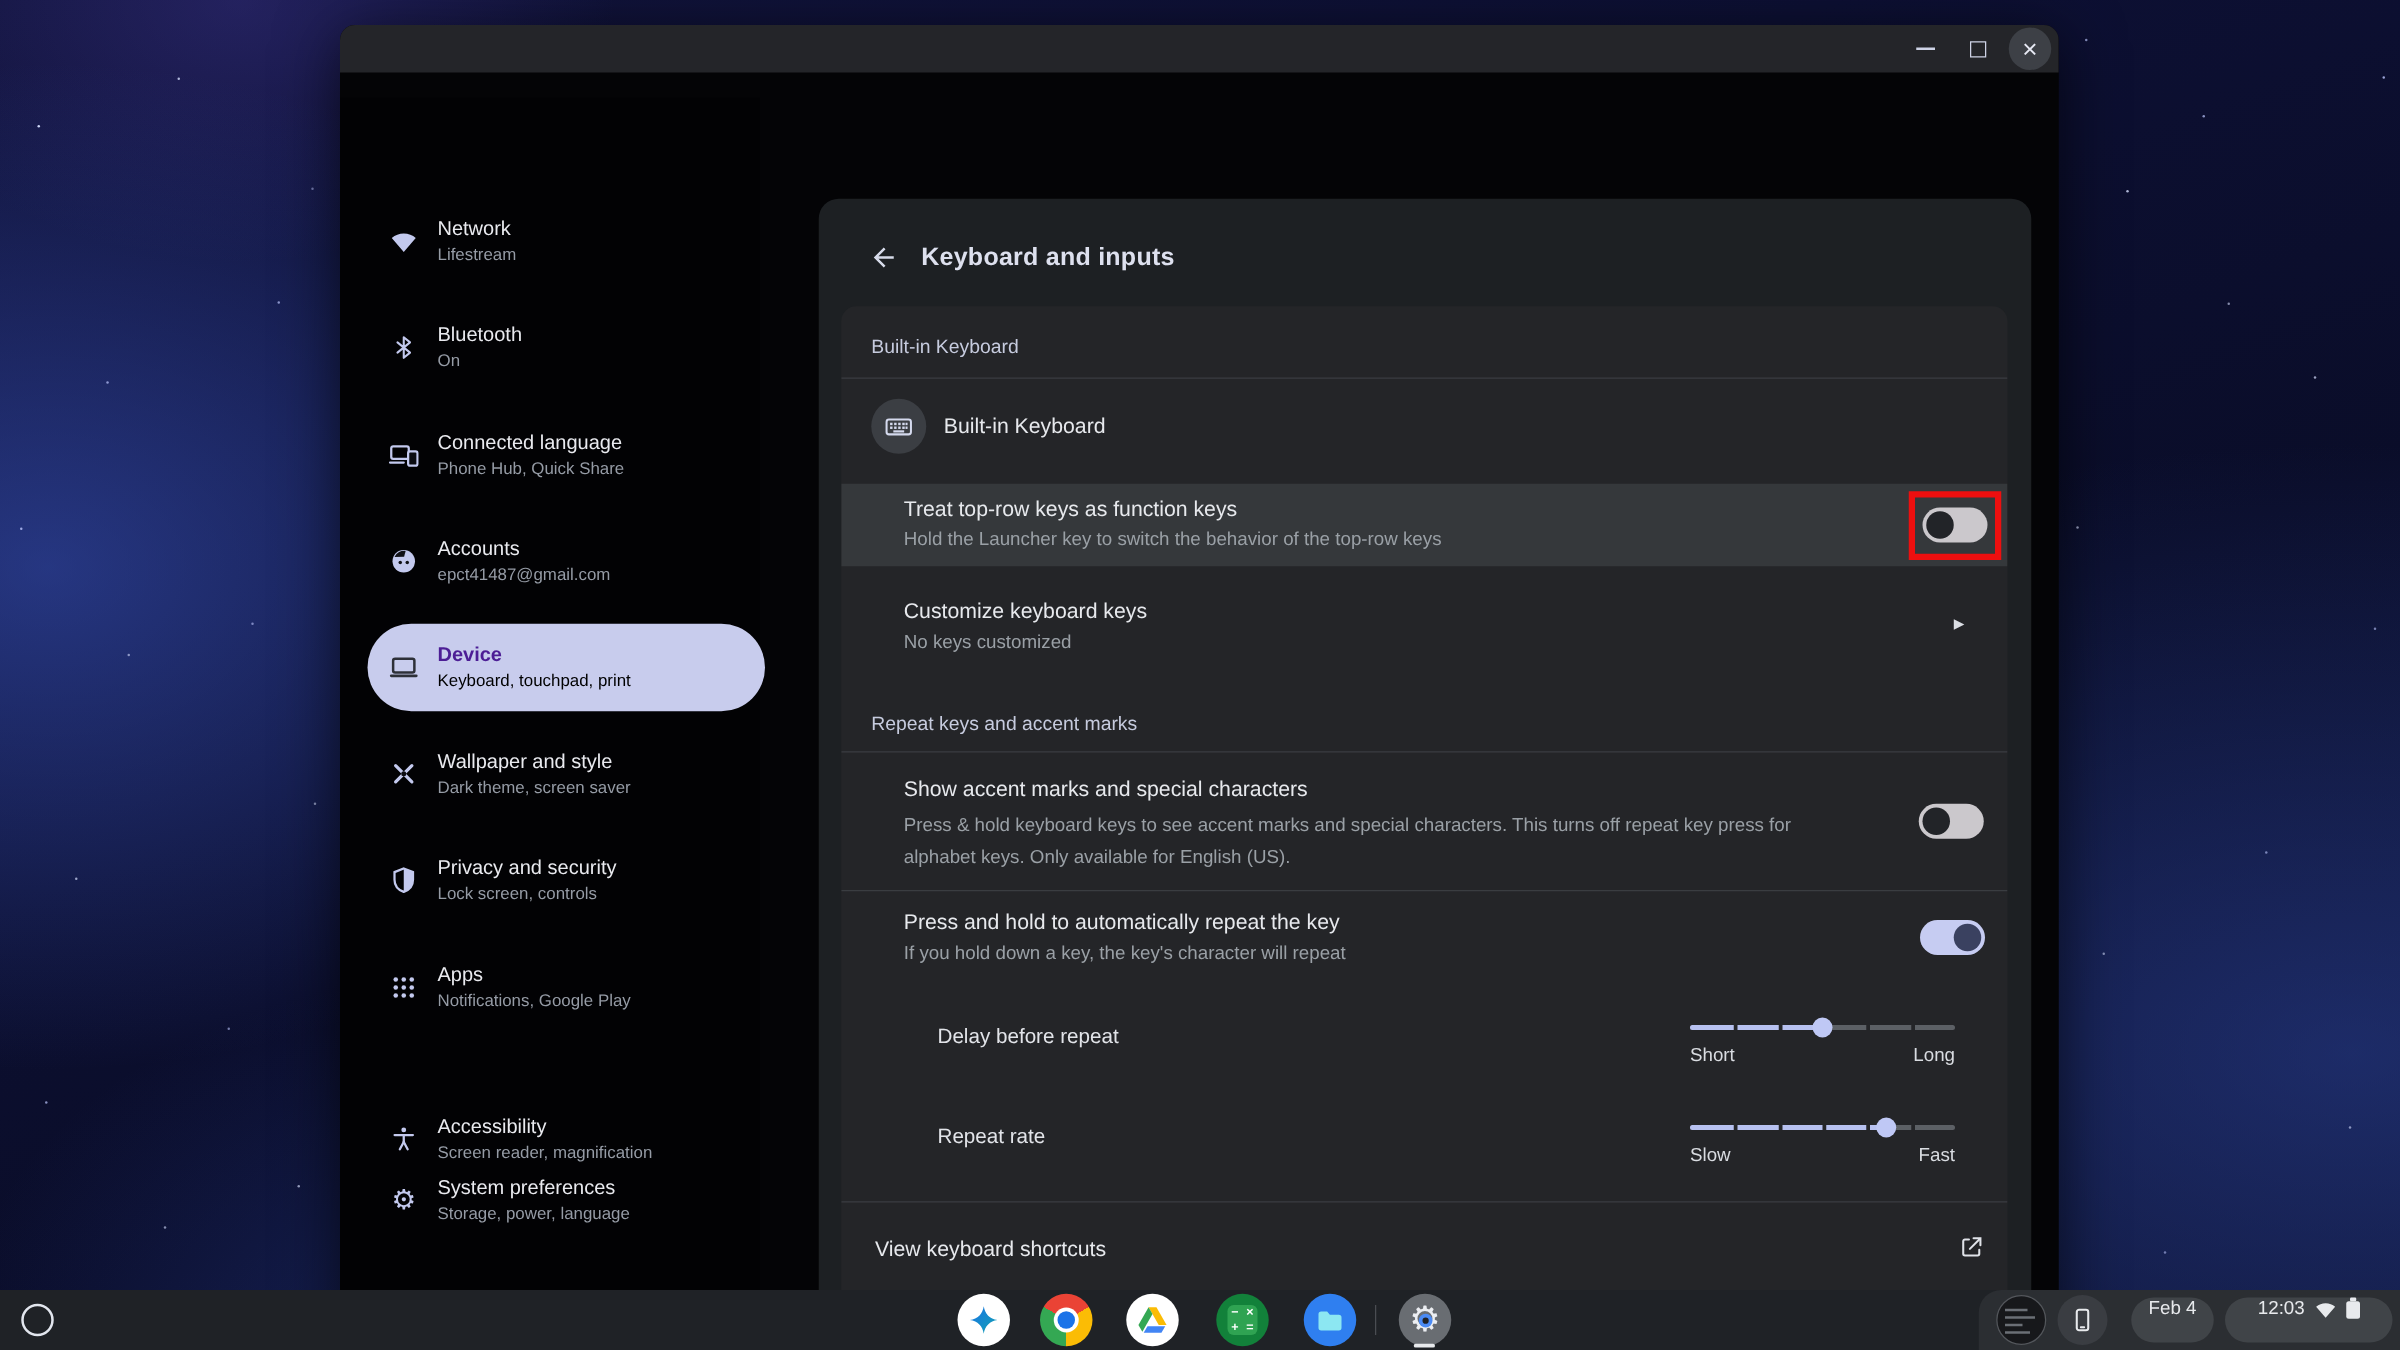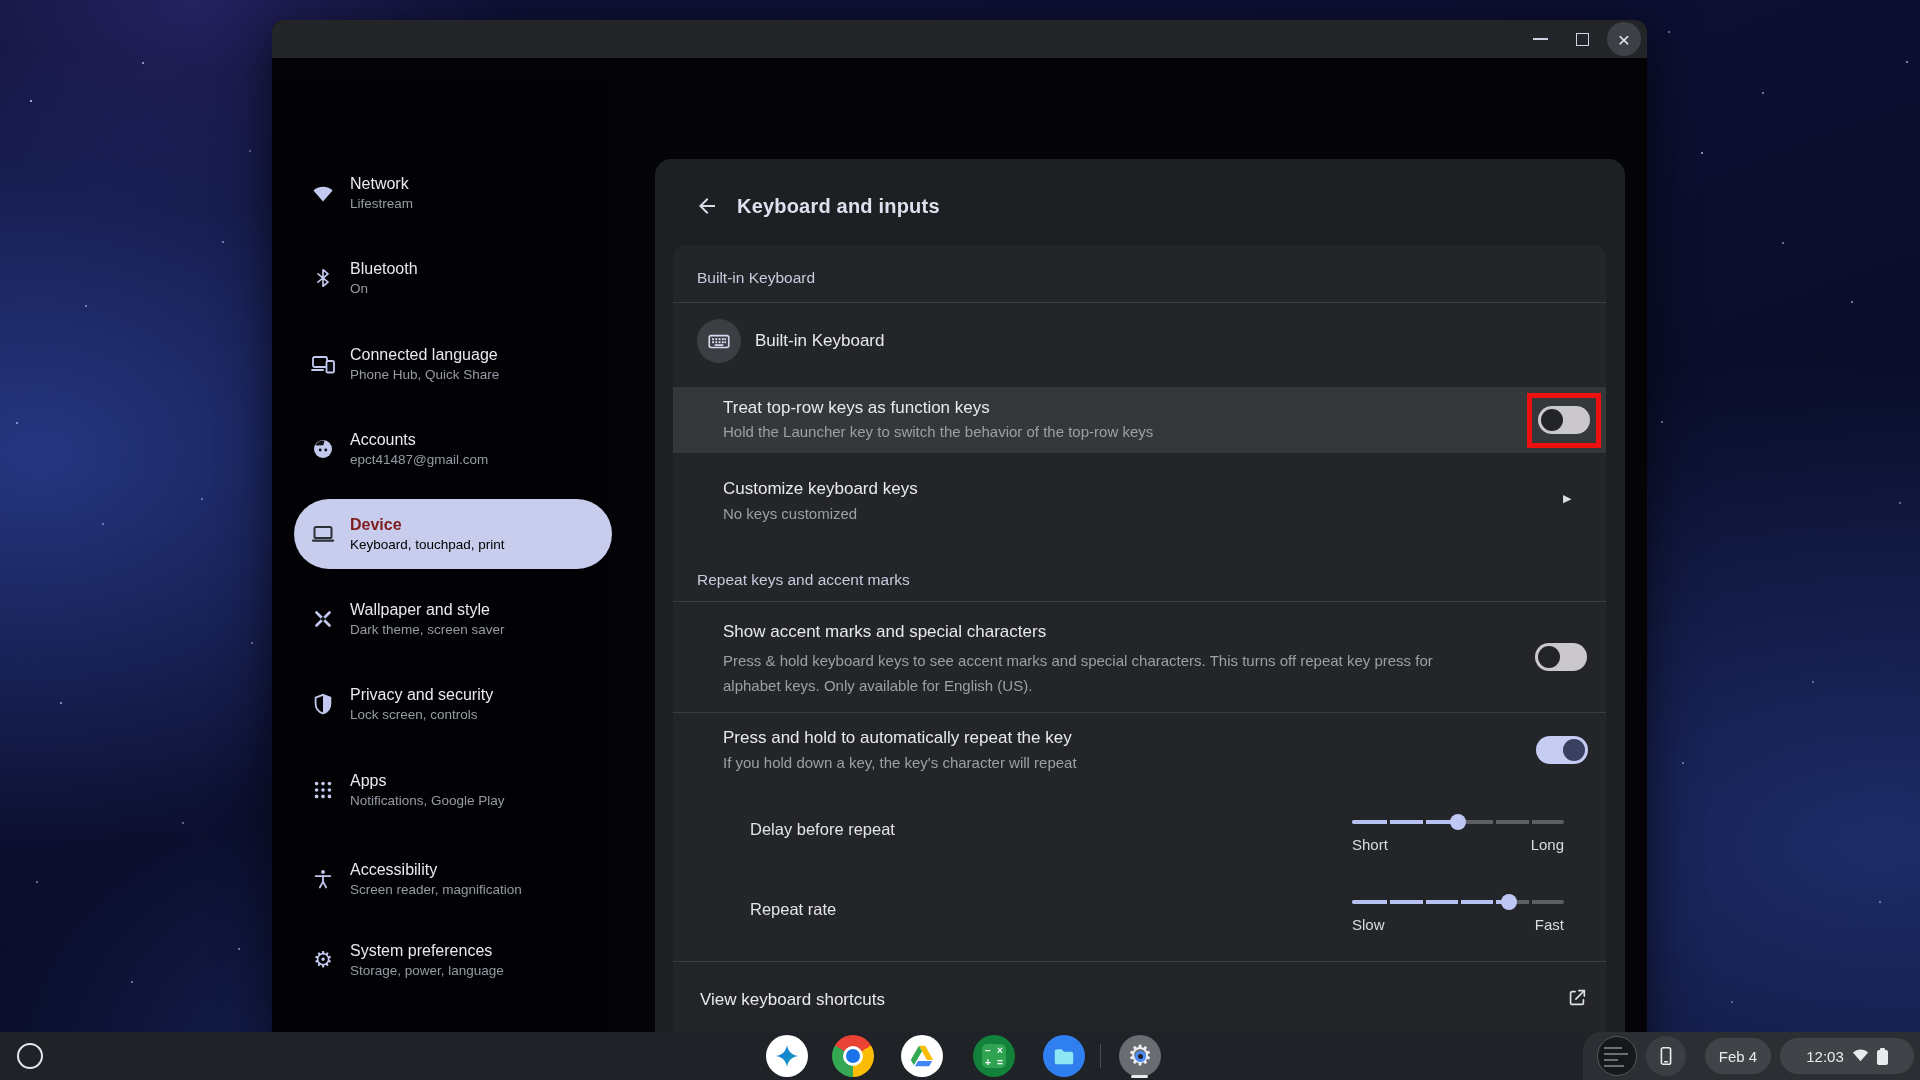--- a/index.html
+++ b/index.html
@@ -48,21 +48,21 @@
   .search-pill .ph { color:#9aa0a6; font-size:15.5px; }
 
   
   .sidebar { position:absolute; left:0; top:58px; width:336px; bottom:0; background:#020204; }
   .nav-item { position:absolute; left:22px; width:318px; height:70px; border-radius:35px;
     display:flex; align-items:center; padding-left:16px; gap:14px; cursor:pointer; }
   .nav-icon { width:26px; height:26px; flex:0 0 26px; display:flex; align-items:center; justify-content:center; }
   .nav-title { display:block; font-size:16px; color:#e9eaef; line-height:21px; }
   .nav-sub { display:block; font-size:13.5px; color:#959ba5; line-height:19px; }
   .nav-item.selected { background:#c8cced; }
-  .nav-item.selected .nav-title { color:#7f1d1d; font-weight:bold; }
+  .nav-item.selected .nav-title { color:#4c1d95; font-weight:bold; }
   .nav-item.selected .nav-sub { color:#000000; }
   .glyph-gear { font-size:22px; color:#c3c9ee; line-height:1; }
 
   
   .panel { position:absolute; left:383px; top:139px; width:970px; height:921px;
     background:#1d2023; border-radius:16px; }
   .panel-header { position:absolute; left:0; top:0; height:86px; right:0; }
   .back-btn { position:absolute; left:36px; top:31px; width:32px; height:32px; display:flex; align-items:center; justify-content:center; }
   .panel-title { position:absolute; left:82px; top:36px; font-size:20px; color:#dde0ee; font-weight:bold; letter-spacing:.2px; }
 
@@ -121,21 +121,21 @@
   .shelf-sep { position:absolute; left:1100px; top:12px; width:1px; height:24px; background:#4a4d52; }
   .active-bar { position:absolute; left:1131px; top:43px; width:17px; height:3px; border-radius:2px; background:#e8eaed; }
 
   .tray { position:absolute; left:1583px; top:0; right:0; height:48px; background:#2b2e32; border-radius:18px 0 0 0; }
   .thumb { position:absolute; left:14px; top:4px; width:40px; height:40px; border-radius:50%;
     background:#17181b; border:1px solid #53565b; overflow:hidden; }
   .thumb i { position:absolute; display:block; background:#6b6f76; height:2px; }
   .phone-btn { position:absolute; left:63px; top:4px; width:40px; height:40px; border-radius:50%;
     background:#3a3d42; display:flex; align-items:center; justify-content:center; }
   .pill { position:absolute; top:6px; height:36px; border-radius:18px; background:#404448;
-    display:flex; align-items:center; justify-content:center; color:#e8eaed; font-size:15px; gap:7px; }
+    display:flex; align-items:flex-start; justify-content:center; color:#e8eaed; font-size:15px; gap:7px; }
   .pill-date { left:122px; width:66px; }
   .pill-time { left:197px; width:134px; }
   .battery { position:relative; width:11px; height:17px; }
   .battery .cap { position:absolute; left:3px; top:0; width:5px; height:3px; border-radius:1px; background:#e8eaed; }
   .battery .body { position:absolute; left:0; top:2.5px; width:11px; height:14.5px; border-radius:2px; background:#e8eaed; }
 </style>
 </head>
 <body>
 
 <div class="stage">
@@ -271,21 +271,21 @@
                 <circle cx="19" cy="19" r="2"></circle>
               </g>
             </svg>
         </span>
         <span class="nav-text">
             <span class="nav-title">Apps</span>
             <span class="nav-sub">Notifications, Google Play</span>
           </span>
       </div>
 
-      <div class="nav-item" style="top:766px">
+      <div class="nav-item" style="top:798px">
         <span class="nav-icon">
           <svg width="22" height="22" viewBox="0 0 24 24">
               <g stroke="#c3c9ee" stroke-width="2" stroke-linecap="round" fill="none">
                 <circle cx="12" cy="4.3" r="2.1" fill="#c3c9ee" stroke="none"></circle>
                 <path d="M4 8.8h16"></path>
                 <path d="M12 8.8v6"></path>
                 <path d="M12 14.8l-3.4 6.4"></path>
                 <path d="M12 14.8l3.4 6.4"></path>
               </g>
             </svg>

